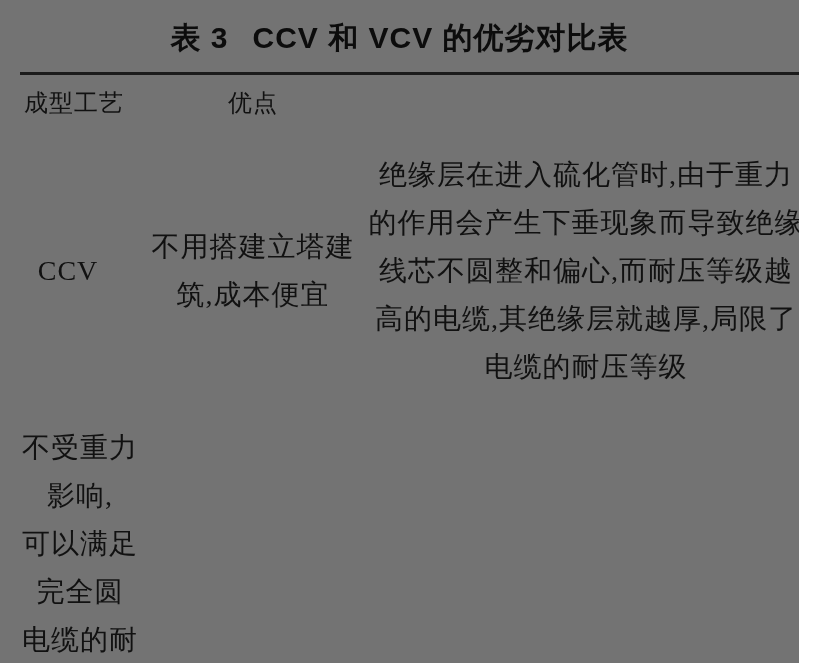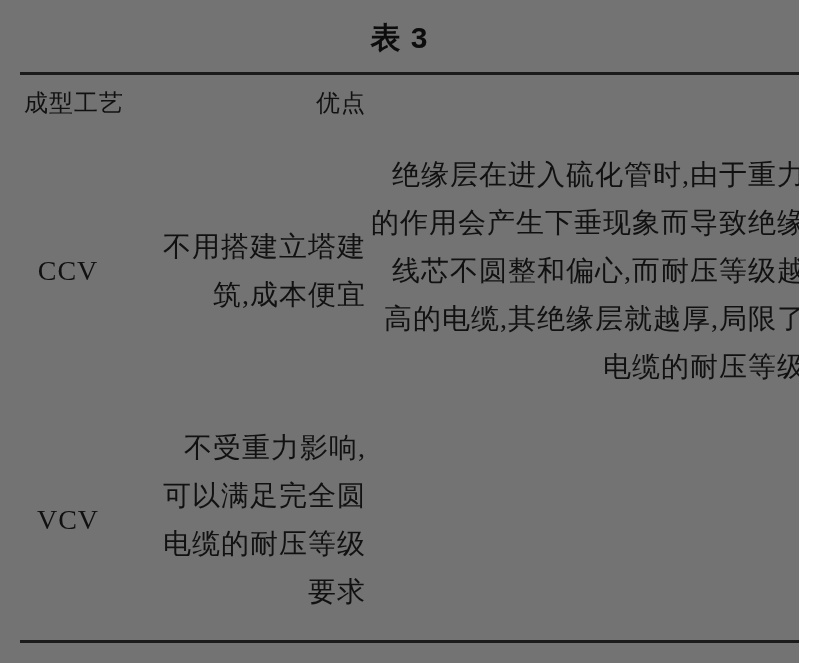--- a/index.html
+++ b/index.html
@@ -45,51 +45,52 @@
     box-sizing: border-box;
   }
   .thead {
     height: 57px;
     align-items: center;
     border-bottom: 2px solid #737373;
     font-size: 24px;
     letter-spacing: 1px;
   }
   .th-process { text-align: left; padding-left: 4px; }
-  .th-advantage { text-align: right; }
+  .th-advantage { text-align: center; }
   .th-disadvantage { text-align: center; }
 
   .tbody-row {
     align-items: center;
     font-size: 28px;
     line-height: 48px;
     letter-spacing: 1px;
   }
   .row-ccv { padding: 19px 0 21px 0; }
   .row-vcv { padding: 12px 0 24px 0; }
 
   .cell-process {
     text-align: center;
     padding-right: 24px;
     align-self: center;
   }
   .cell-advantage,
   .cell-disadvantage {
     white-space: pre-line;
-    text-align: right;
+    text-align: center;
     align-self: center;
   }
 </style>
 </head>
 <body>
 
 <div class="page">
 
   <div class="caption">
     <span>表 3</span>
+    <span>CCV 和 VCV 的优劣对比表</span>
   </div>
 
   <div class="booktab">
 
     <div class="trow thead">
       <div class="th-process">成型工艺</div>
       <div class="th-advantage">优点</div>
     </div>
 
     <div class="trow tbody-row row-ccv">
@@ -97,21 +98,20 @@
       <div class="cell-advantage">不用搭建立塔建
 筑,成本便宜</div>
       <div class="cell-disadvantage">绝缘层在进入硫化管时,由于重力
 的作用会产生下垂现象而导致绝缘
 线芯不圆整和偏心,而耐压等级越
 高的电缆,其绝缘层就越厚,局限了
 电缆的耐压等级</div>
     </div>
 
     <div class="trow tbody-row row-vcv">
-      <div class="cell-process">VCV</div>
       <div class="cell-advantage">不受重力影响,
 可以满足完全圆
 电缆的耐压等级
 要求</div>
     </div>
 
   </div>
 
 </div>
 

